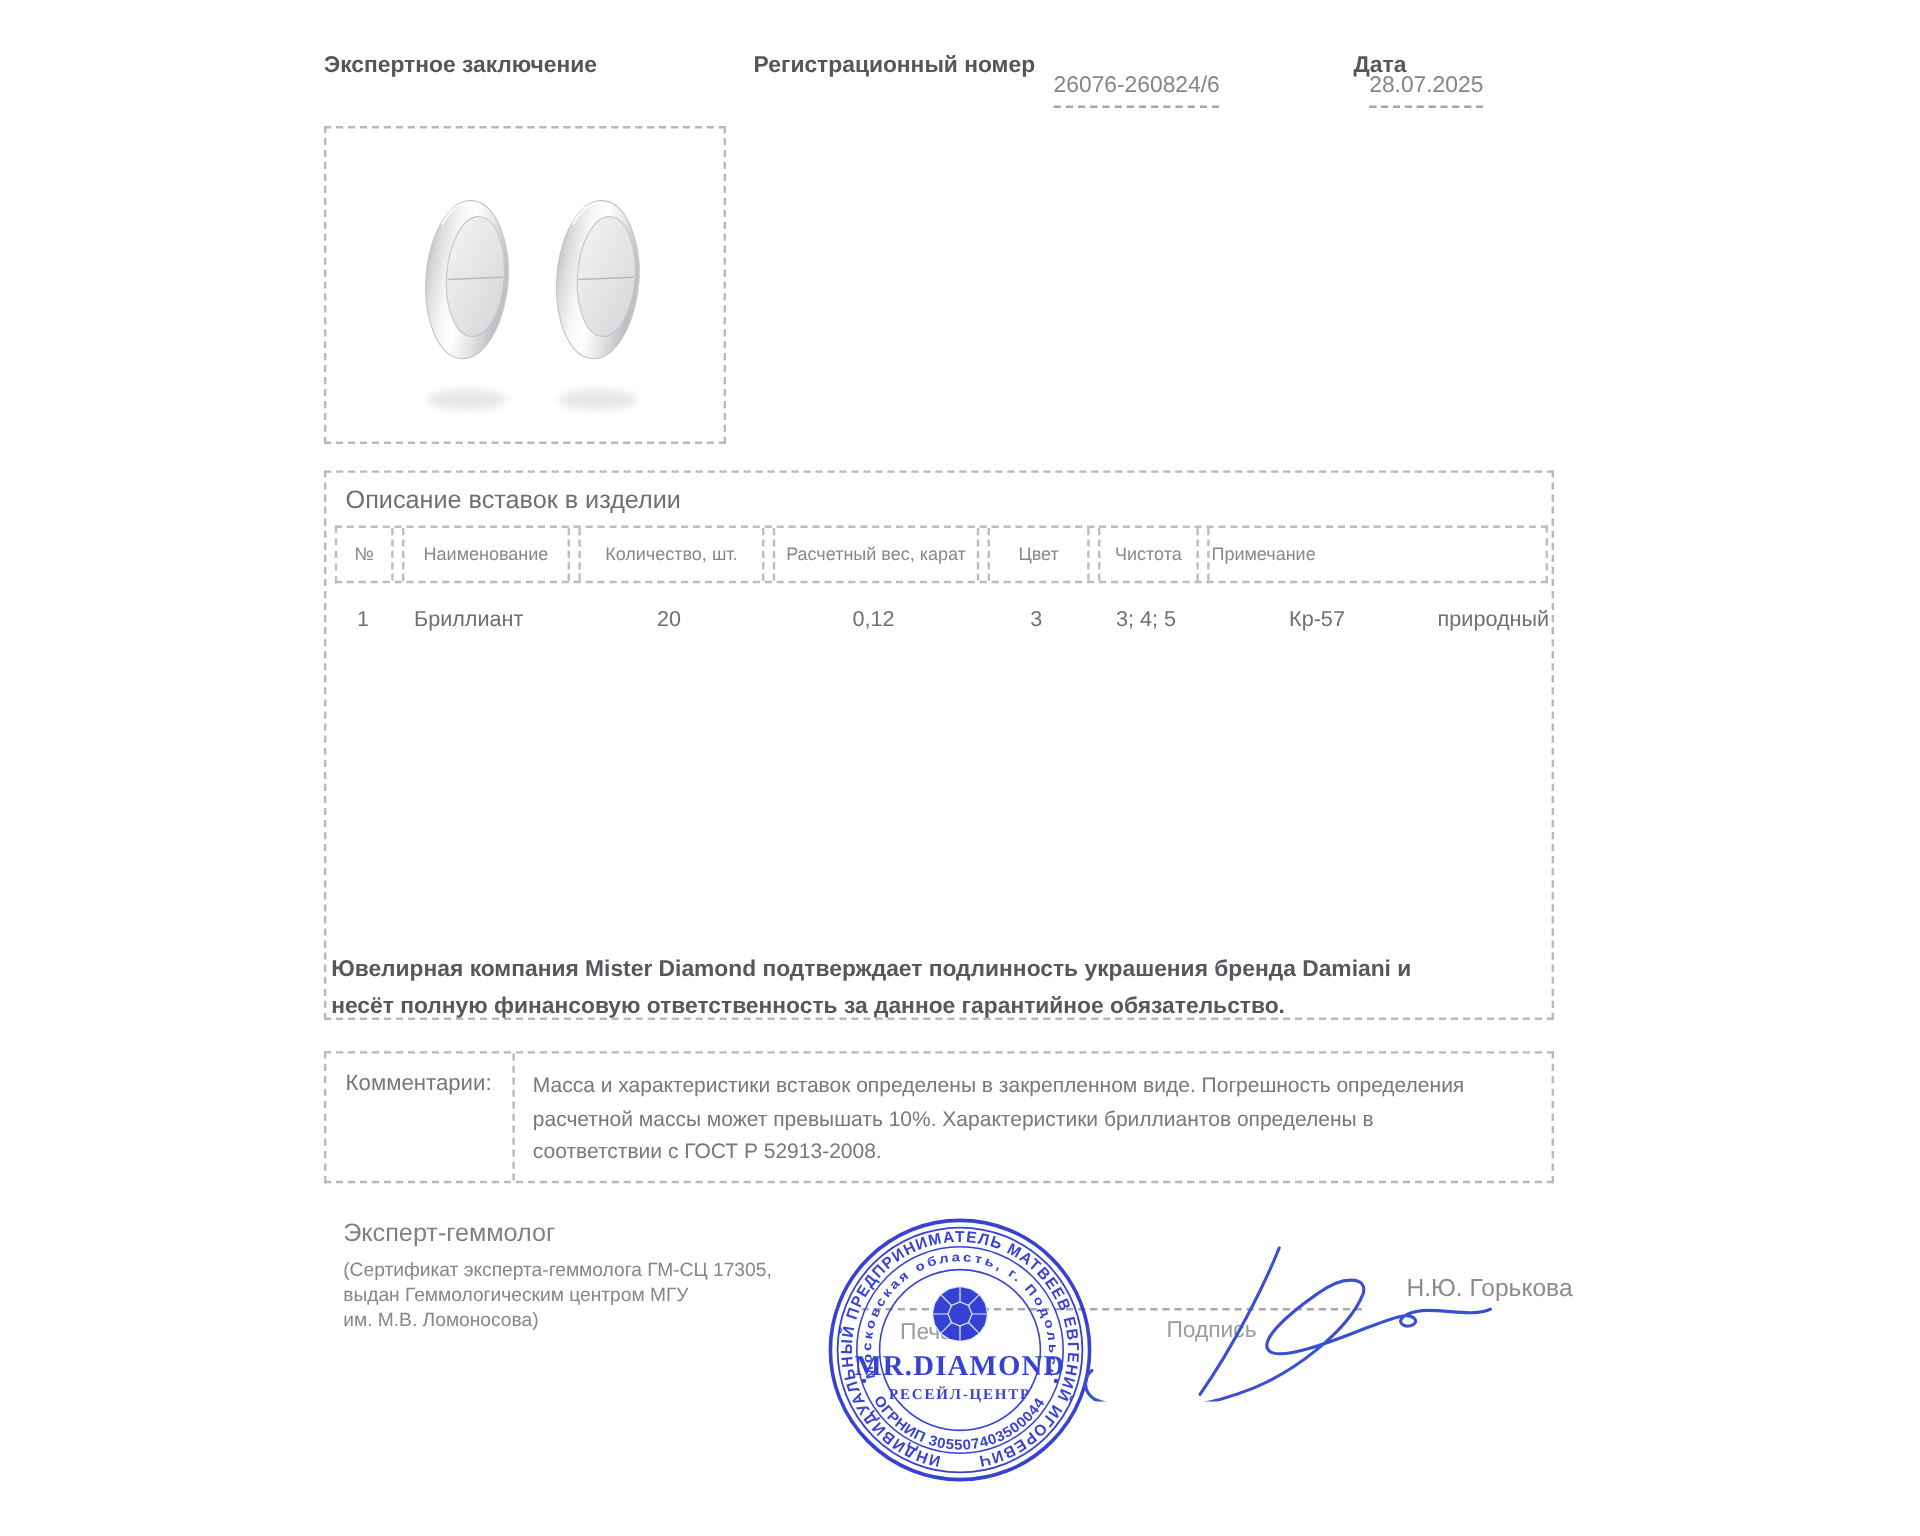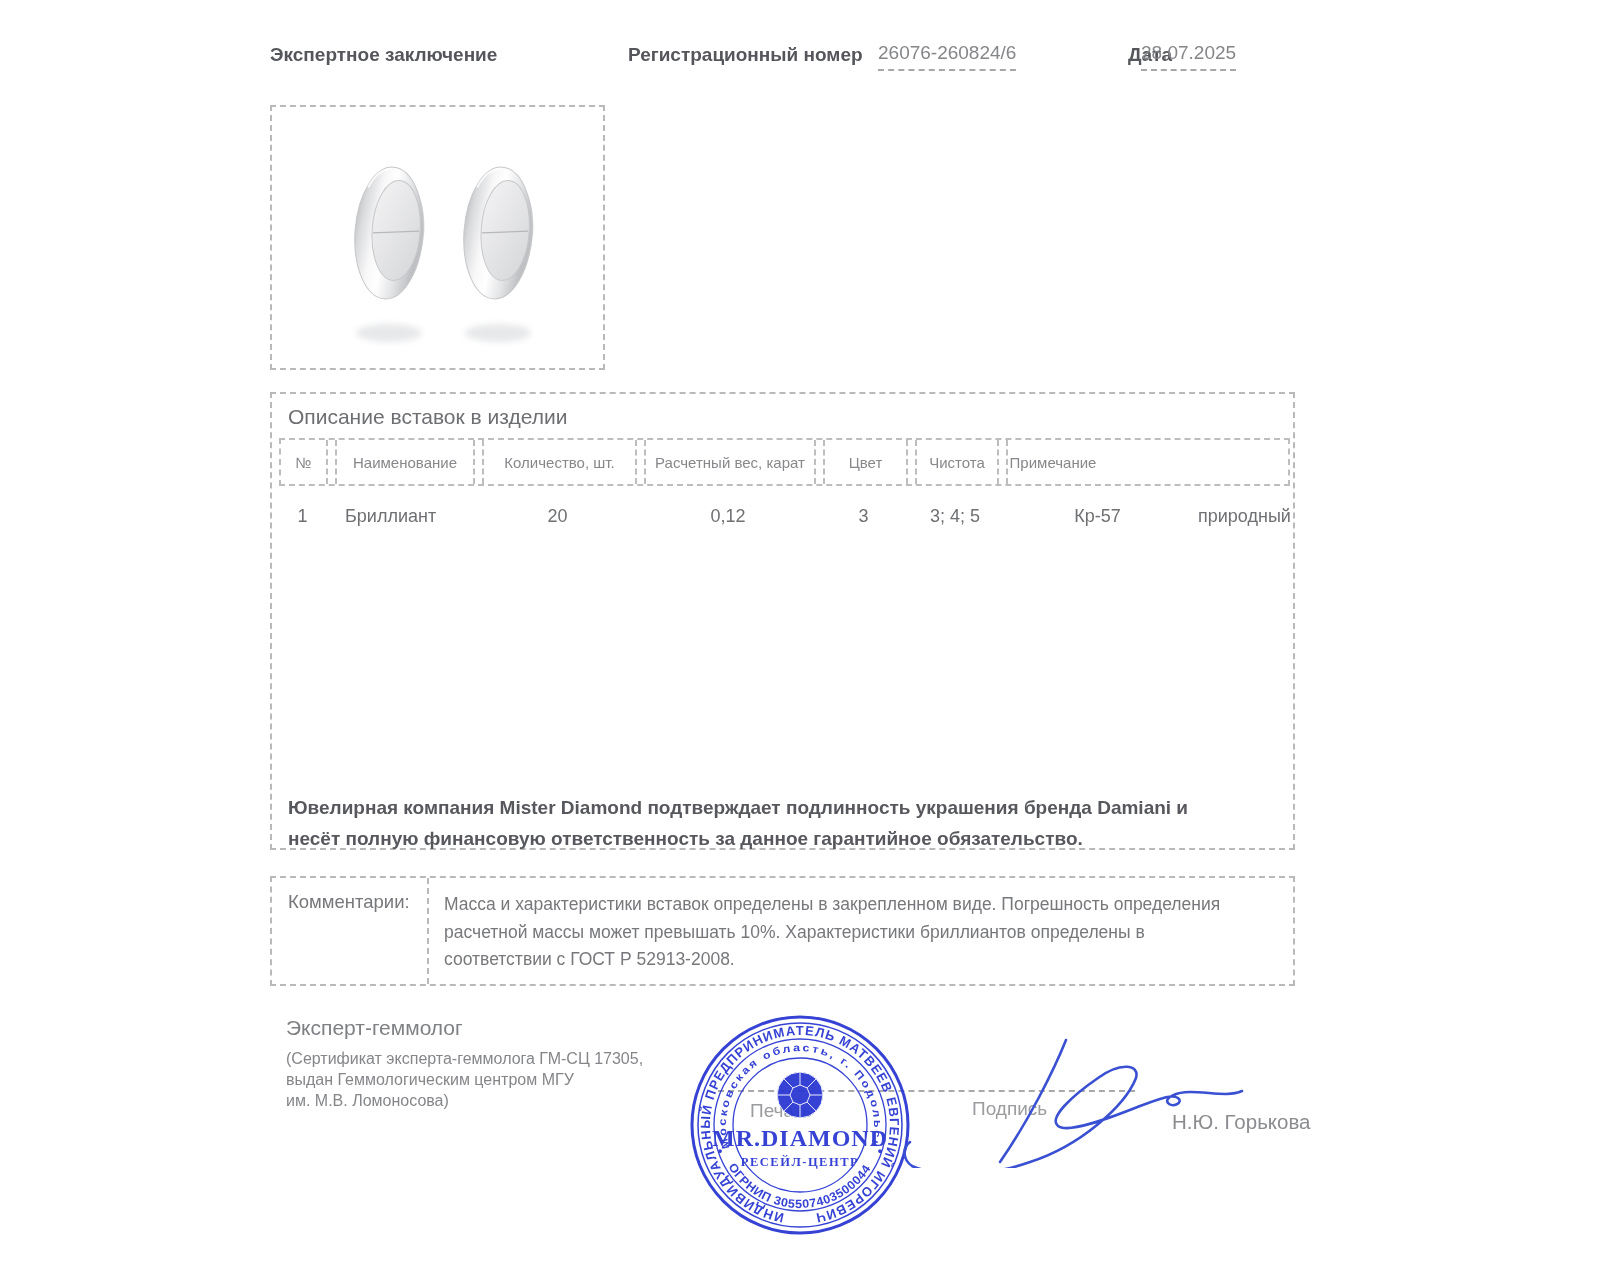--- a/index.html
+++ b/index.html
@@ -3,21 +3,21 @@
 <meta charset="utf-8">
 <style>
   * { margin:0; padding:0; box-sizing:border-box; }
   html,body { background:#ffffff; }
   body { font-family:"Liberation Sans","DejaVu Sans",sans-serif; }
   .page { position:relative; width:1438px; height:1280px; background:#ffffff; overflow:hidden; }
 
   .abs { position:absolute; }
   .bold-heading { font-weight:700; font-size:19px; color:#55565b; }
   .gray-val { font-size:19px; color:#85868a; }
-  .dash-underline { border-bottom:2px dashed #a6a7aa; padding-bottom:5px; }
+  .dash-underline { border-bottom:2px dashed #a6a7aa; padding-bottom:5px;margin-top:19px; }
 
   .dashed-box { position:absolute; border:2px dashed #b8b9bb; }
 
   
   .field-label { position:absolute; left:22px; font-size:19px; color:#727376; }
   .field-value { position:absolute; left:308px; font-size:19px; color:#77787c; }
   .v-divider { position:absolute; top:0; bottom:0; border-left:2px dashed #b8b9bb; }
 
   
   .tbl-row { position:absolute; left:7px; width:1011px; display:flex; }
@@ -27,21 +27,21 @@
   .tbl-head .cell + .cell { border-left:2px dashed #bcbdbf; margin-left:7px; }
   .tbl-head .cell:not(:last-child) { border-right:2px dashed #bcbdbf; }
   .tbl-data { height:40px; align-items:center; }
   .tbl-data .cell { display:flex; align-items:center; justify-content:center;
                     font-size:18px; color:#6f7074; }
   .tbl-data .cell + .cell { margin-left:7px; }
   .c0{flex:0 0 47px;} .c1{flex:0 0 140px;} .c2{flex:0 0 155px;} .c3{flex:0 0 172px;}
   .c4{flex:0 0 85px;} .c5{flex:0 0 84px;} .c6{flex:0 0 187px;} .c7{flex:0 0 92px;}
   .tbl-data .c1 { justify-content:flex-start; padding-left:12px; }
 
-  .statement { position:absolute; left:16px; top:398px; width:905px;
+  .statement { position:absolute; left:4px; top:398px; width:905px;
                font-size:19px; font-weight:700; color:#57585d; line-height:31px; }
 
   .comments-text { position:absolute; left:172px; top:13px; width:780px;
                    font-size:17.5px; color:#77787c; line-height:27.5px; }
 
   .muted-caption { position:absolute; font-size:19px; color:#9b9c9f; }
 
   svg text { user-select:none; }
 </style>
 </head>
@@ -139,21 +139,21 @@
     <div>(Сертификат эксперта-геммолога ГМ-СЦ 17305,</div>
     <div>выдан Геммологическим центром МГУ</div>
     <div>им. М.В. Ломоносова)</div>
   </div>
 
   <div class="abs" style="left:718px; top:1090px; width:417px; border-top:2px dashed #a8a9ab;"></div>
 
   <div class="muted-caption" style="left:750px; top:1100px;">Печать</div>
   <div class="muted-caption" style="left:972px; top:1098px;">Подпись</div>
 
-  <div class="abs" style="left:1172px; top:1062px; font-size:20.5px; color:#8b8c90;margin-top:48px;">Н.Ю. Горькова</div>
+  <div class="abs" style="left:1172px; top:1062px; font-size:20.5px; color:#8b8c90;">Н.Ю. Горькова</div>
 
   <svg class="abs" style="left: 688px; top: 1013px; opacity: 0.95; color: rgb(43, 56, 210);" width="224" height="224" viewBox="-112 -112 224 224">
     <defs>
       <path id="outerArc" d="M -15.6 88.6 A 90 90 0 1 1 15.6 88.6" fill="none"></path>
       <path id="regionArc" d="M -70.4 22.9 A 74 74 0 1 1 70.4 22.9" fill="none"></path>
       <path id="ogrnipArc" d="M -71.9 41.5 A 83 83 0 0 0 71.9 41.5" fill="none"></path>
     </defs>
 
     <circle r="108" fill="none" stroke="currentColor" stroke-width="3"></circle>
     <circle r="102" fill="none" stroke="currentColor" stroke-width="1.5"></circle>

